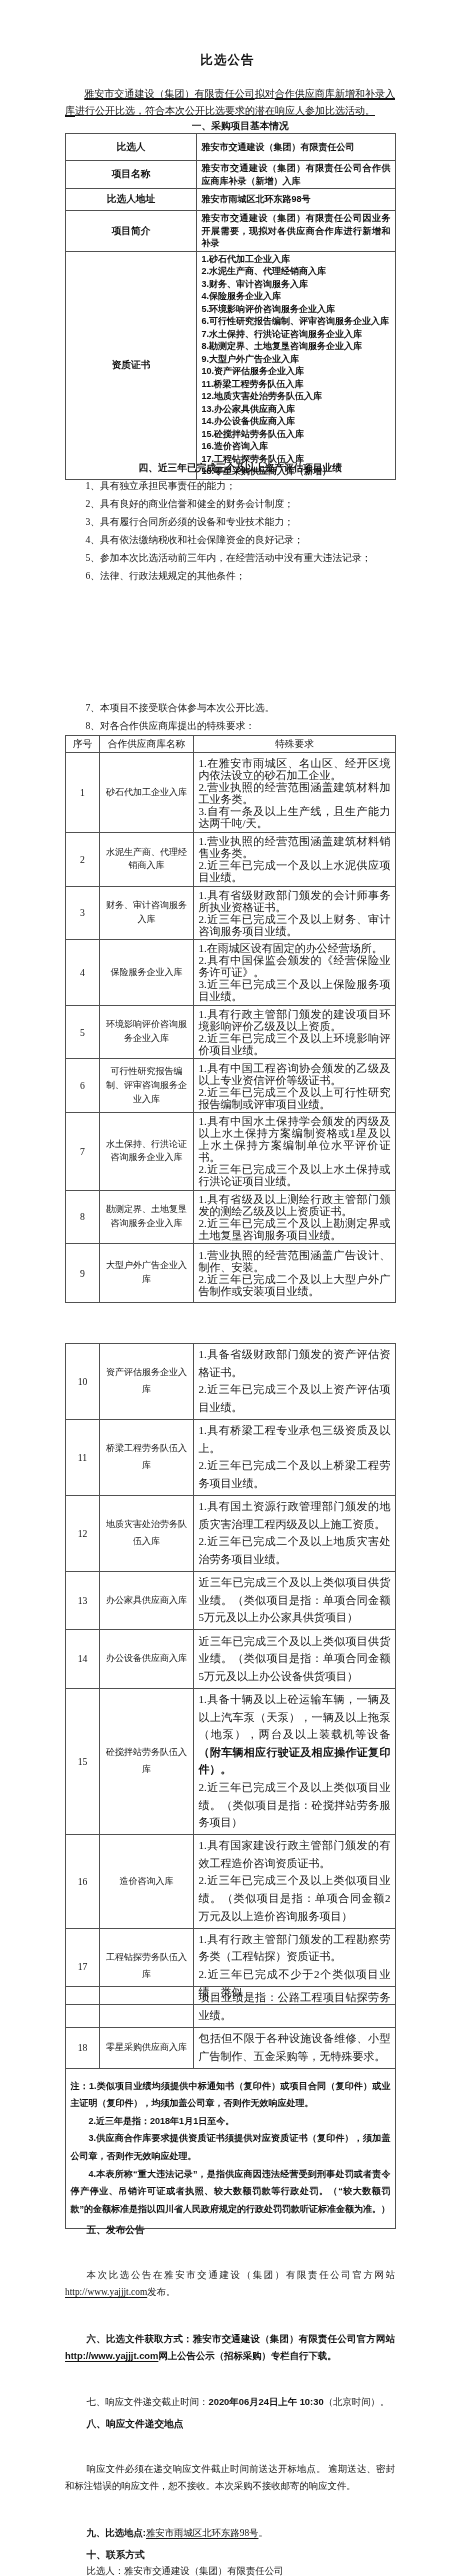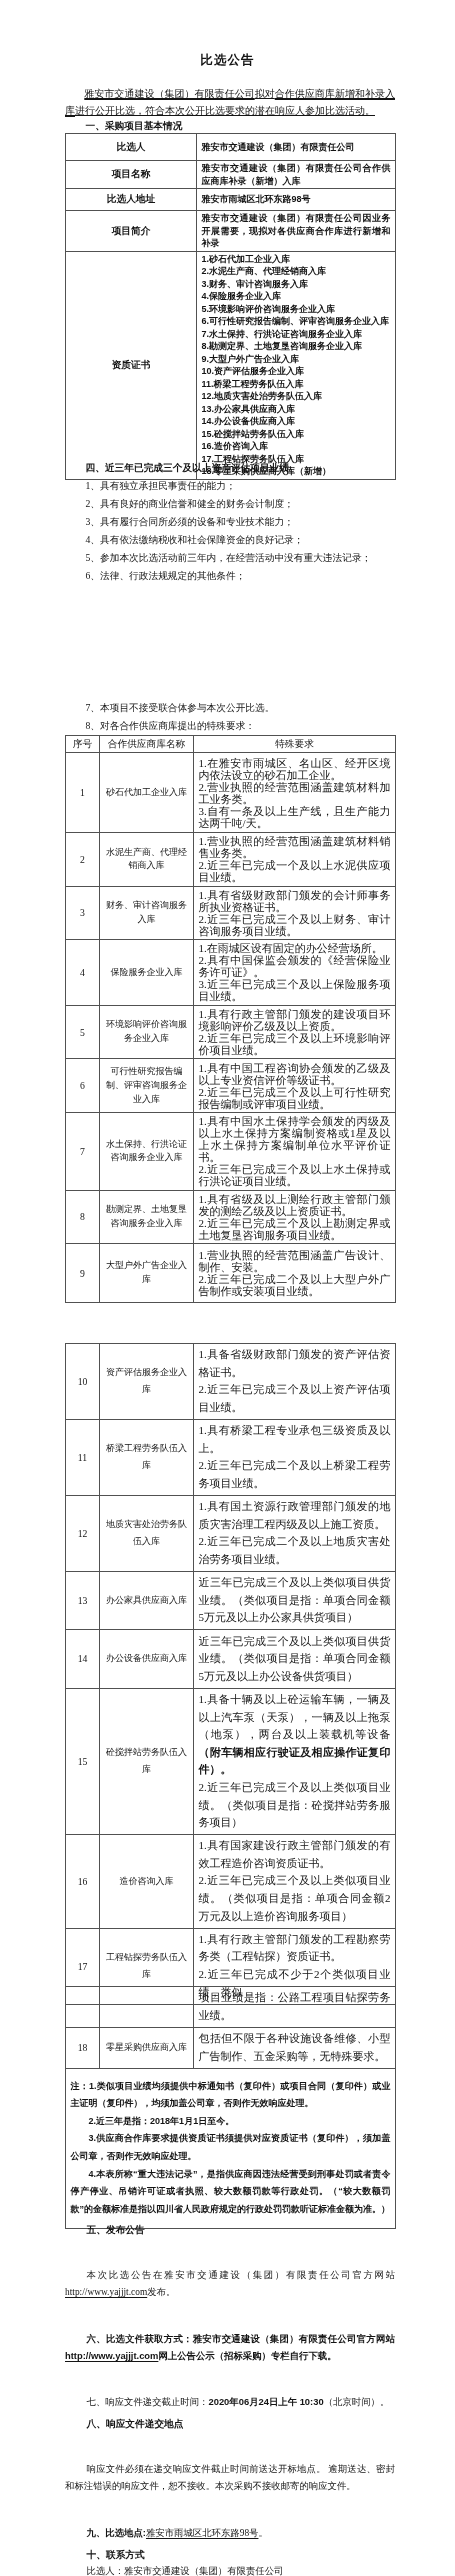--- a/index.html
+++ b/index.html
@@ -11,21 +11,21 @@
   .hei{font-family:"Liberation Sans","DejaVu Sans",sans-serif;font-weight:bold;}
   .abs{position:absolute;left:65px;width:330px;box-sizing:border-box;}
   .u{text-decoration:underline;text-underline-offset:1.7px;}
   .jp{text-align:justify;margin:0;}
   
   .title{position:absolute;left:0;top:52px;width:455px;text-align:center;
     font-size:12.5px;letter-spacing:1.1px;}
   
   .intro{top:76px;font-size:10px;line-height:16.5px;text-align:justify;text-indent:19.3px;text-decoration:underline;}
   
-  .sec-h{font-size:9.7px;line-height:17.6px;}
+  .sec-h{font-size:9.7px;line-height:17.6px;text-align:center;}
   .ml{margin-left:20.5px;}
   
   table{border-collapse:collapse;table-layout:fixed;width:330px;}
   table{border:1.1px solid #515151;}
   td,th{border:0.6px solid #515151;box-sizing:border-box;padding:1.1px 4.6px;vertical-align:middle;}
   
   .t-basic td.lbl{width:131px;text-align:center;font-size:9.7px;}
   .t-basic td.val{width:199px;font-size:9px;line-height:12.5px;text-align:justify;}
   .t-basic .items{white-space:pre-line;line-height:12px;text-align:left;}
   

